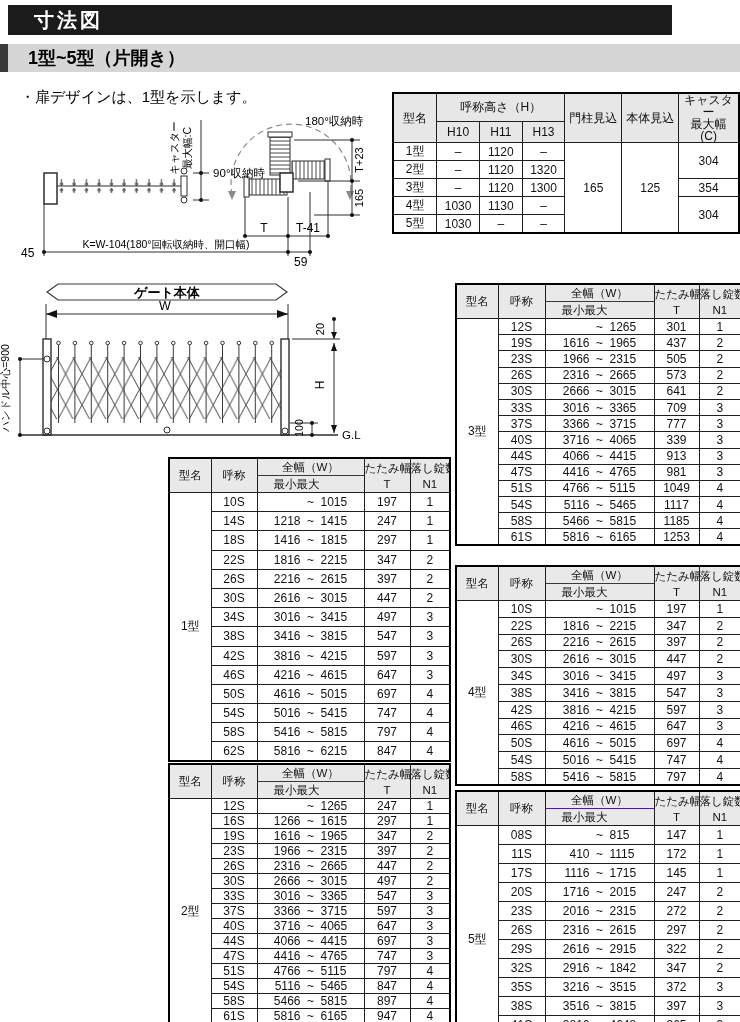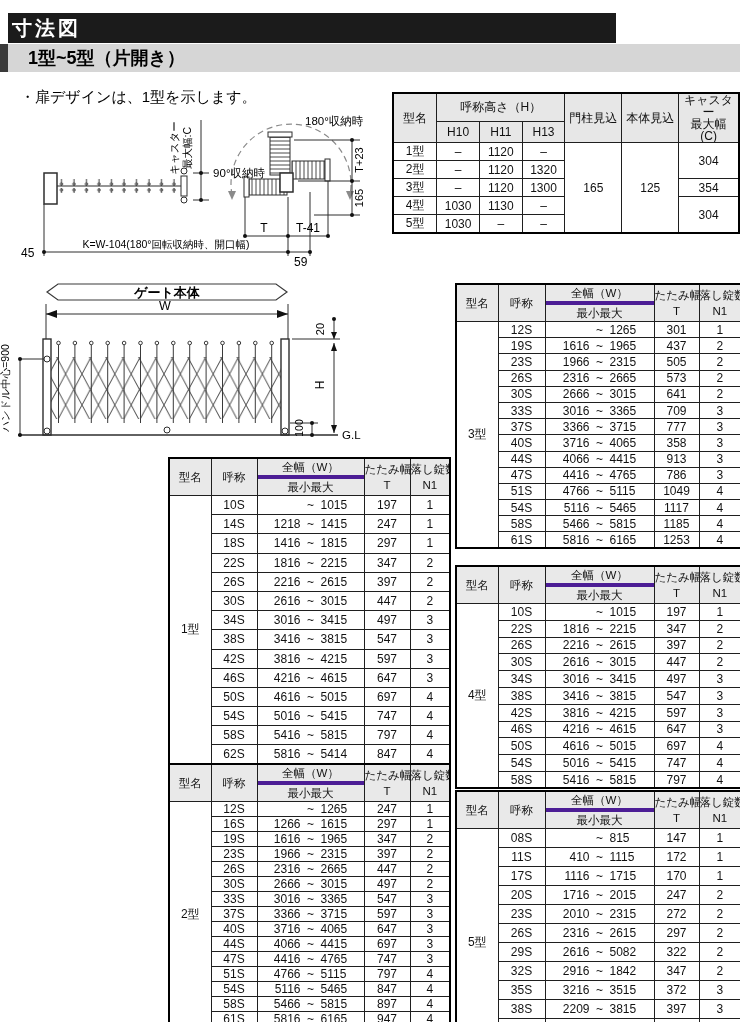--- a/index.html
+++ b/index.html
@@ -1,19 +1,19 @@
 <!DOCTYPE html>
 <html><head>
 <meta charset="utf-8">
 <style>
   *{margin:0;padding:0;box-sizing:border-box}
   html,body{background:#fff}
   body{width:740px;height:1022px;position:relative;font-family:"Liberation Sans","DejaVu Sans",sans-serif;color:#111;overflow:hidden}
-  .titlebar{position:absolute;left:8px;top:13px;width:608px;height:30px;background:#1b1b1b;color:#fff;
-    font-size:20px;font-weight:bold;line-height:30px;padding-left:4px;letter-spacing:3px}
+  .titlebar{position:absolute;left:8px;top:5px;width:664px;height:30px;background:#1b1b1b;color:#fff;
+    font-size:20px;font-weight:bold;line-height:30px;padding-left:26px;letter-spacing:3px}
   .sectionbar{position:absolute;left:0;top:44px;width:740px;height:28px;background:#d6d6d6;
     border-left:8px solid #3a3a3a;font-size:18px;font-weight:bold;line-height:28px;padding-left:20px;color:#000}
   .note{position:absolute;left:20px;top:88px;font-size:15px;color:#000}
 
   table{border-collapse:collapse;table-layout:fixed;background:#fff}
   th,td{border:1px solid #1f1f1f;text-align:center;font-weight:normal;overflow:hidden;white-space:nowrap}
 
   
   .htable-wrap{position:absolute;left:392px;top:92px}
   .htable{border:2px solid #000}
@@ -21,22 +21,22 @@
   .htable td{font-size:12px;height:17.5px;background:#fff}
   .htable thead tr:first-child th{height:26px}
   .htable thead tr:last-child th{height:19px}
   .pre{white-space:pre-line;line-height:12px;font-size:11px}
 
   
   .spec-wrap{position:absolute}
   .spec{border:2px solid #000}
   .spec th{background:#e9e9e9;font-size:11.5px;padding:0}
   .spec td{font-size:12px;background:#fff;padding:0 2px}
-  .w-top{border-bottom:4px solid #4c1d95;line-height:16px}
-  .w-bot{display:flex;justify-content:center;padding:0 16px;line-height:16px}
+  .w-top{border-bottom:1px solid #4c1d95;line-height:16px}
+  .w-bot{display:flex;justify-content:flex-start;padding:0 16px;line-height:16px}
   .two-line{line-height:16px}
   .typecell{background:#e7e7e7;font-size:13px}
   .range{display:flex;justify-content:center;gap:5px;align-items:center}
   .range .min{width:36px;text-align:right;display:inline-block}
   .range .max{width:36px;text-align:left;display:inline-block}
   .range .tld{width:10px;display:inline-block;text-align:center}
   .st1 tbody td{height:19.2px}
   .st2 tbody td{height:14.3px}
   .st3 tbody td{height:16.2px}
   .st4 tbody td{height:16.8px}
@@ -447,21 +447,21 @@
           </td>
       <td>797</td>
       <td>4</td>
         </tr>
         <tr>
           <td>62S</td>
       <td>
             <span class="range">
         <span class="min">5816</span>
               <span class="tld">~</span>
-              <span class="max">5414</span>
+              <span class="max">6215</span>
       </span>
           </td>
       <td>847</td>
       <td>4</td>
         </tr>
       </tbody>
     </table>
   </div>
 <div class="spec-wrap st2" style="left: 168px; top: 763px;">
     <table class="spec" style="width: 281px;">
@@ -784,21 +784,21 @@
         </tr>
         <tr>
           <td>40S</td>
       <td>
             <span class="range">
         <span class="min">3716</span>
               <span class="tld">~</span>
               <span class="max">4065</span>
       </span>
           </td>
-      <td>358</td>
+      <td>339</td>
       <td>3</td>
         </tr>
         <tr>
           <td>44S</td>
       <td>
             <span class="range">
         <span class="min">4066</span>
               <span class="tld">~</span>
               <span class="max">4415</span>
       </span>
@@ -808,21 +808,21 @@
         </tr>
         <tr>
           <td>47S</td>
       <td>
             <span class="range">
         <span class="min">4416</span>
               <span class="tld">~</span>
               <span class="max">4765</span>
       </span>
           </td>
-      <td>786</td>
+      <td>981</td>
       <td>3</td>
         </tr>
         <tr>
           <td>51S</td>
       <td>
             <span class="range">
         <span class="min">4766</span>
               <span class="tld">~</span>
               <span class="max">5115</span>
       </span>
@@ -1082,40 +1082,40 @@
         </tr>
         <tr>
           <td>17S</td>
       <td>
             <span class="range">
         <span class="min">1116</span>
               <span class="tld">~</span>
               <span class="max">1715</span>
       </span>
           </td>
-      <td>170</td>
+      <td>145</td>
       <td>1</td>
         </tr>
         <tr>
           <td>20S</td>
       <td>
             <span class="range">
         <span class="min">1716</span>
               <span class="tld">~</span>
               <span class="max">2015</span>
       </span>
           </td>
       <td>247</td>
       <td>2</td>
         </tr>
         <tr>
           <td>23S</td>
       <td>
             <span class="range">
-        <span class="min">2010</span>
+        <span class="min">2016</span>
               <span class="tld">~</span>
               <span class="max">2315</span>
       </span>
           </td>
       <td>272</td>
       <td>2</td>
         </tr>
         <tr>
           <td>26S</td>
       <td>
@@ -1127,21 +1127,21 @@
           </td>
       <td>297</td>
       <td>2</td>
         </tr>
         <tr>
           <td>29S</td>
       <td>
             <span class="range">
         <span class="min">2616</span>
               <span class="tld">~</span>
-              <span class="max">5082</span>
+              <span class="max">2915</span>
       </span>
           </td>
       <td>322</td>
       <td>2</td>
         </tr>
         <tr>
           <td>32S</td>
       <td>
             <span class="range">
         <span class="min">2916</span>
@@ -1161,21 +1161,21 @@
               <span class="max">3515</span>
       </span>
           </td>
       <td>372</td>
       <td>3</td>
         </tr>
         <tr>
           <td>38S</td>
       <td>
             <span class="range">
-        <span class="min">2209</span>
+        <span class="min">3516</span>
               <span class="tld">~</span>
               <span class="max">3815</span>
       </span>
           </td>
       <td>397</td>
       <td>3</td>
         </tr>
         <tr>
           <td>41S</td>
       <td>

